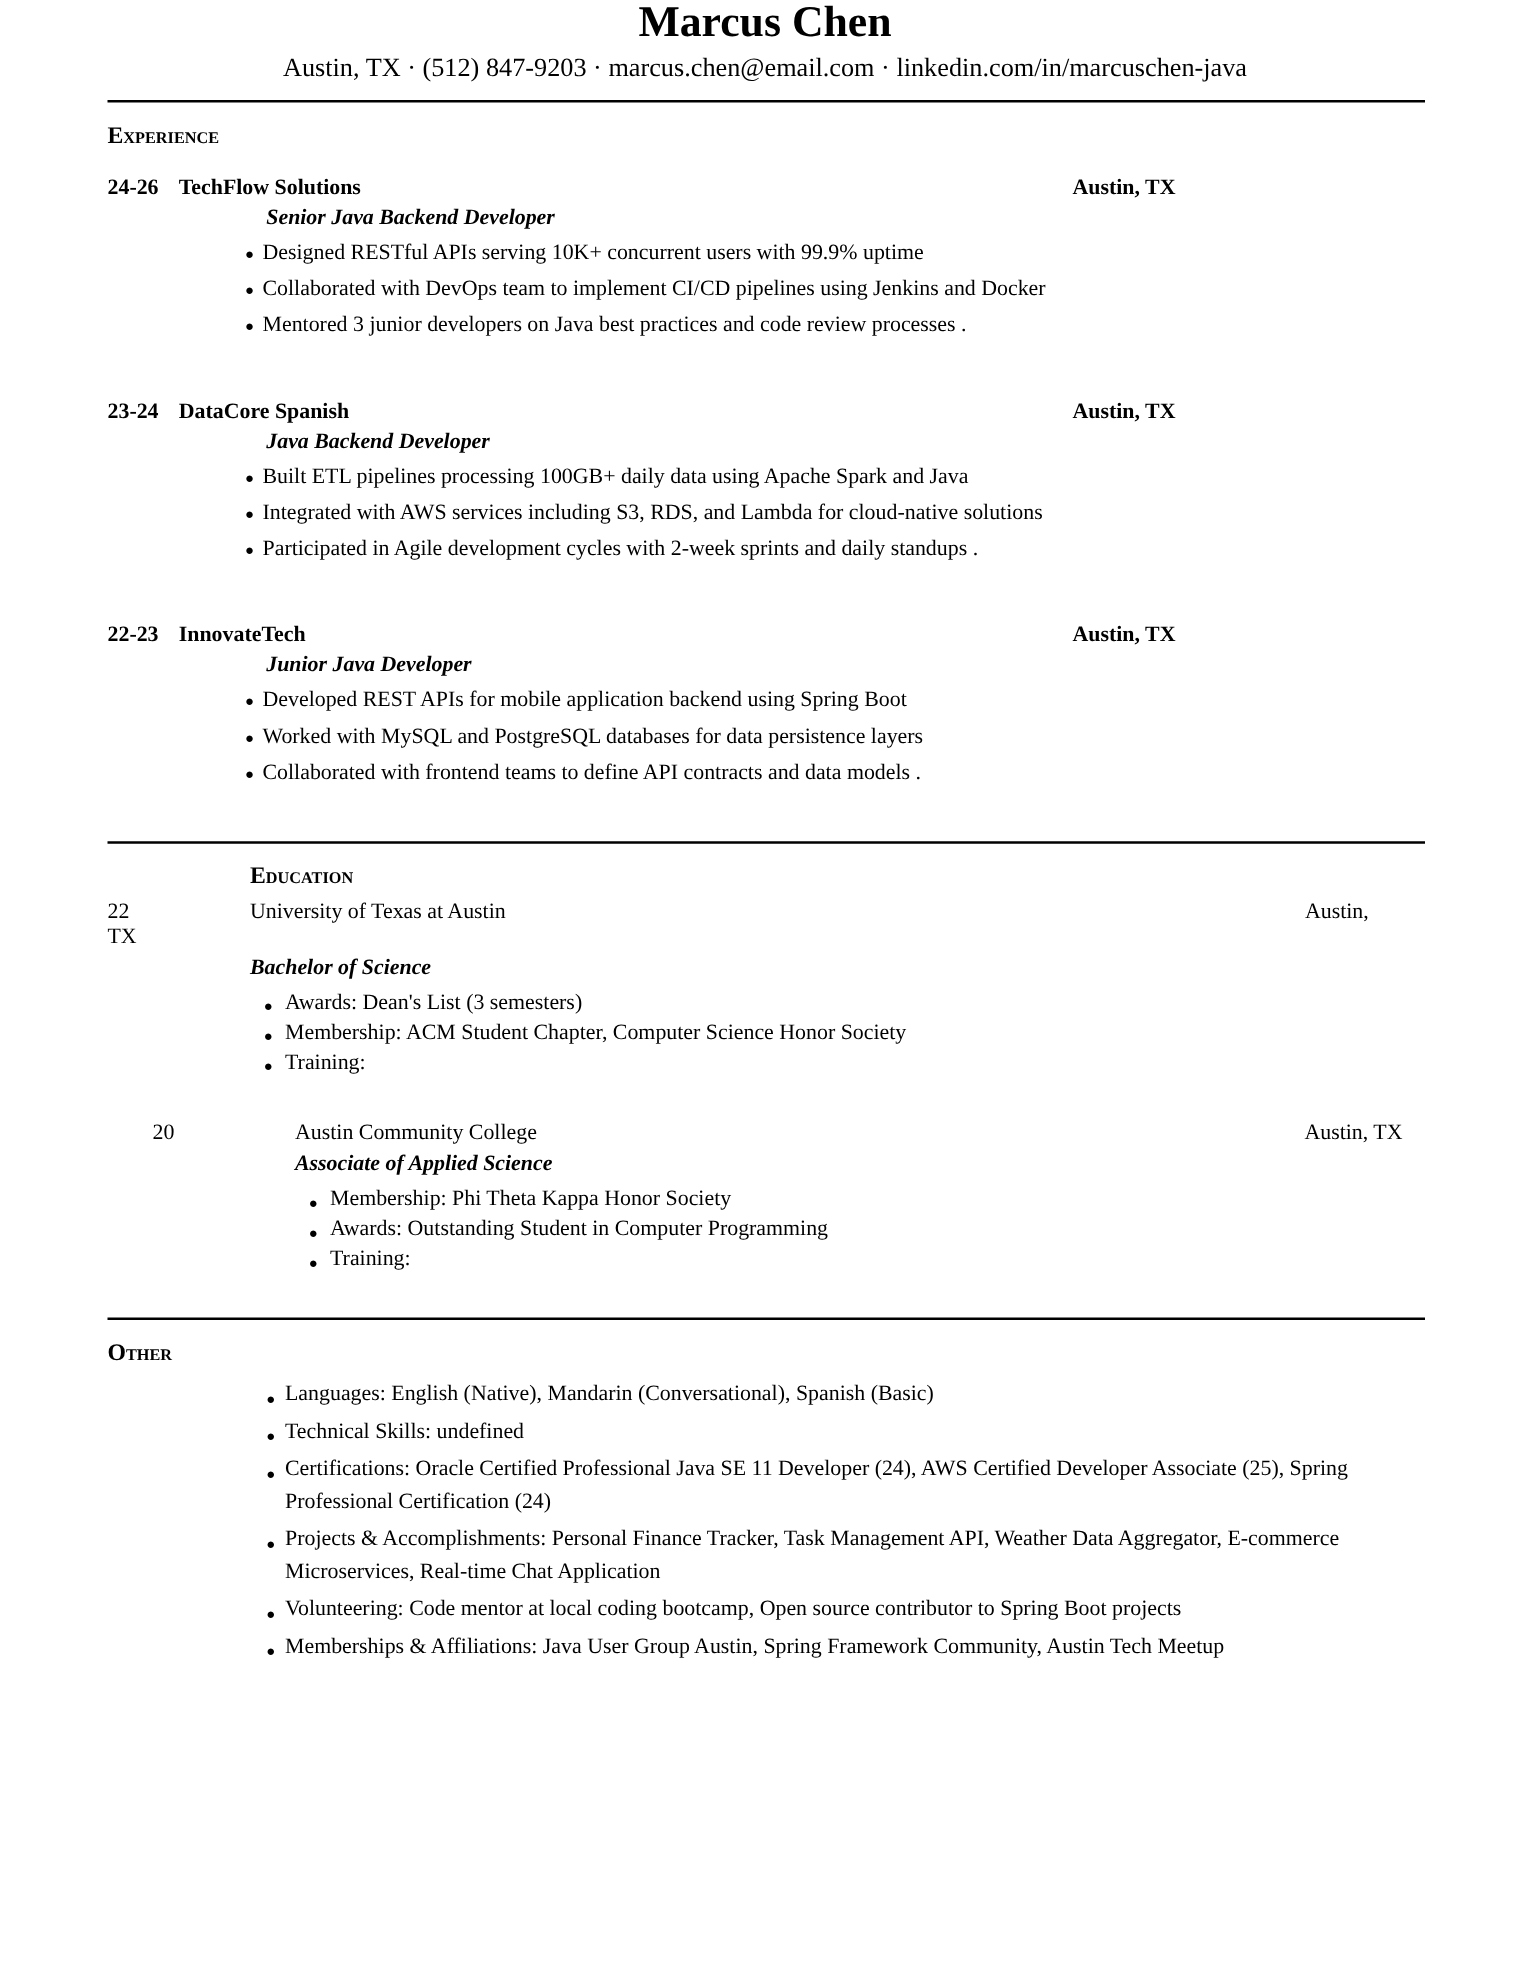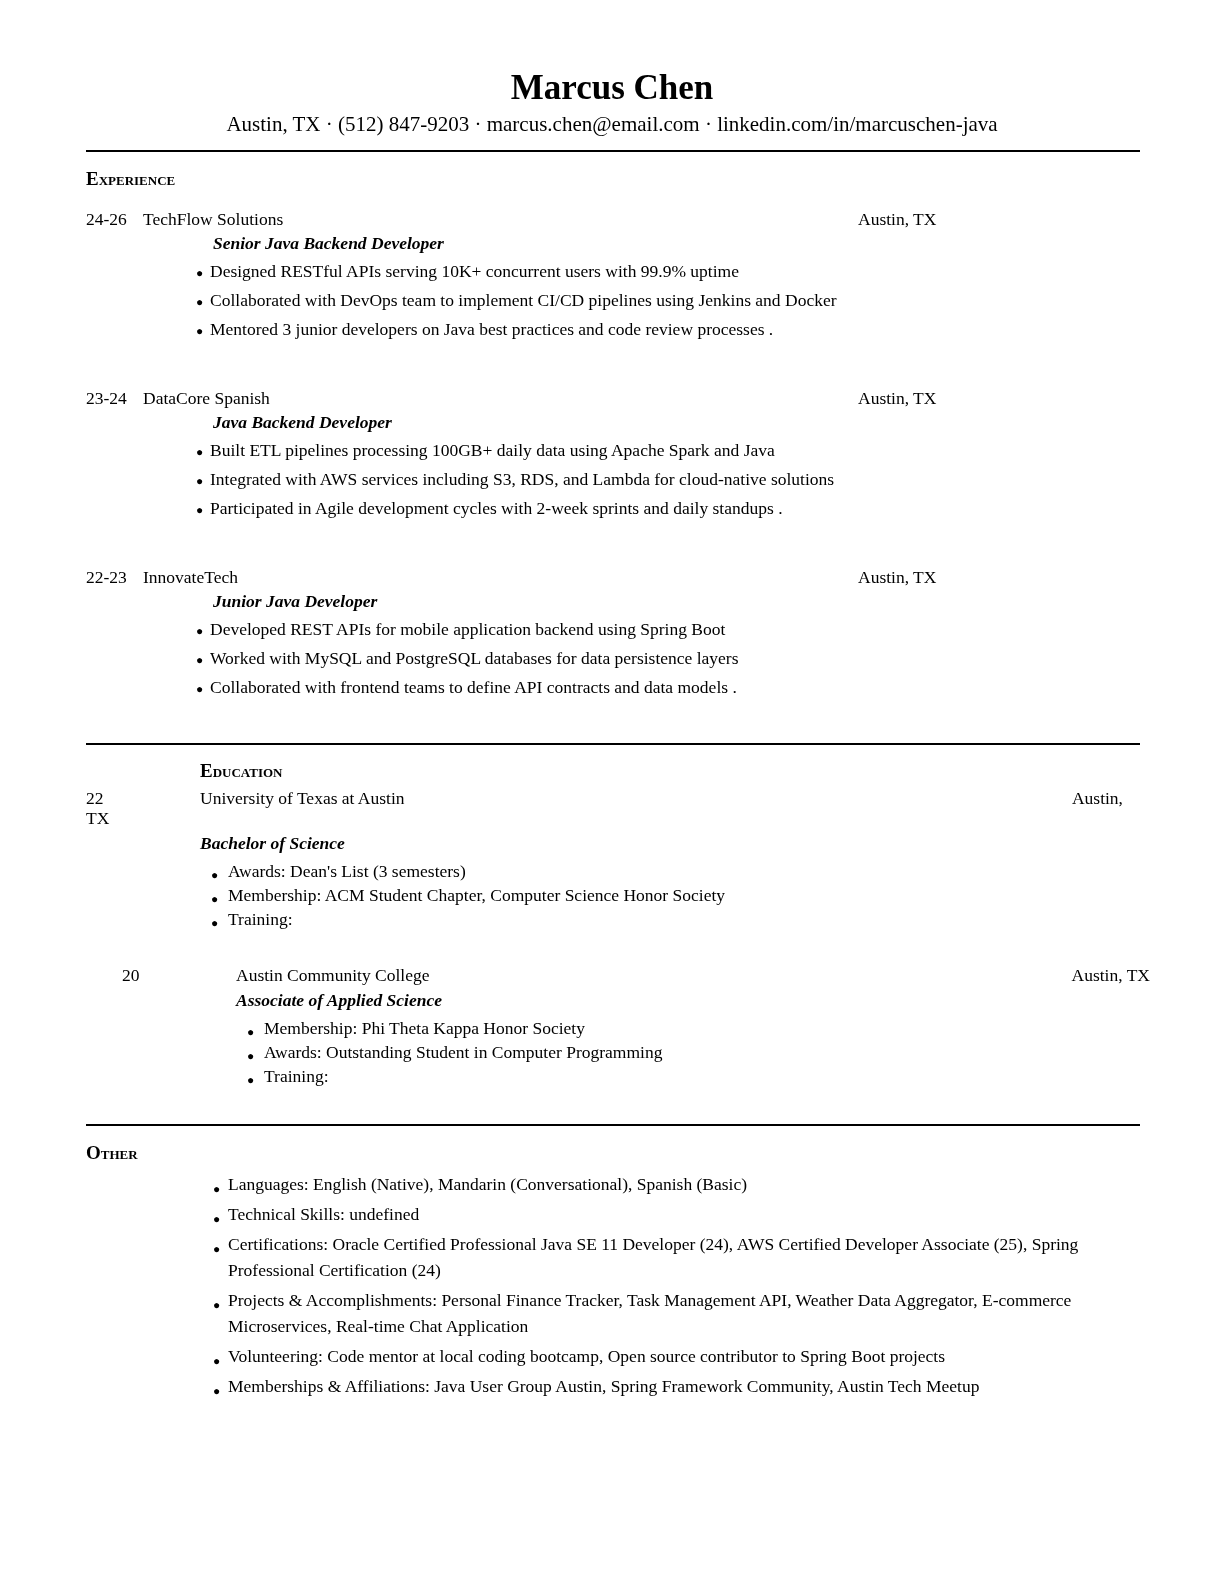--- a/index.html
+++ b/index.html
@@ -7,41 +7,41 @@
   .page {
     position:relative;
     width:1224px; height:1584px;
     background:#ffffff;
     color:#000000;
     font-family:"Liberation Serif","DejaVu Serif",serif;
     font-size:17.5px;
     overflow:hidden;
   }
   
-  .rheader { text-align:center; padding-top:70px; }
+  .rheader { text-align:center; }
   .rheader h1 { font-size:35px; font-weight:bold; line-height:36px; }
   .contact { font-size:21px; line-height:20px; margin-top:8px; }
   
   .rule { border:none; border-top:2px solid #000; margin:0 84px 0 86px; }
   .rule-1 { margin-top:16px; }
   .rule-2 { margin-top:46px; }
   .rule-3 { margin-top:36px; }
   
-  .section { padding:0 84px 0 86px; }
+  .section { padding:0 112px 0 86px; }
   h2.sec-title {
     font-variant:small-caps;
     font-weight:bold;
     font-size:19px; line-height:20px;
     margin-top:17px;
   }
   h2.sec-title.indented { margin-left:114px; margin-top:16px; }
   
   .job { margin-top:21px; }
   .job + .job { margin-top:50px; }
-  .job-head { position:relative; font-weight:normal; line-height:19px; }
+  .job-head { position:relative; font-weight:bold; line-height:19px; }
   .job-dates { display:inline-block; width:57px; }
   .job-loc { position:absolute; left:772px; top:0; }
   .job-role { margin:5px 0 0 127px; font-weight:bold; font-style:italic; line-height:19px; }
   ul.xp-bullets { list-style:none; margin-top:9px; padding-left:124px; }
   ul.xp-bullets li { position:relative; line-height:19px; margin-bottom:10px; }
   ul.xp-bullets li::before { content:"●"; position:absolute; left:-14px; top:1.5px; font-size:12px; }
   
   .school-1 { margin-top:7px; }
   .school-2 { margin-top:34px;margin-left:36px; }
   .edu-head { position:relative; line-height:20px; }

